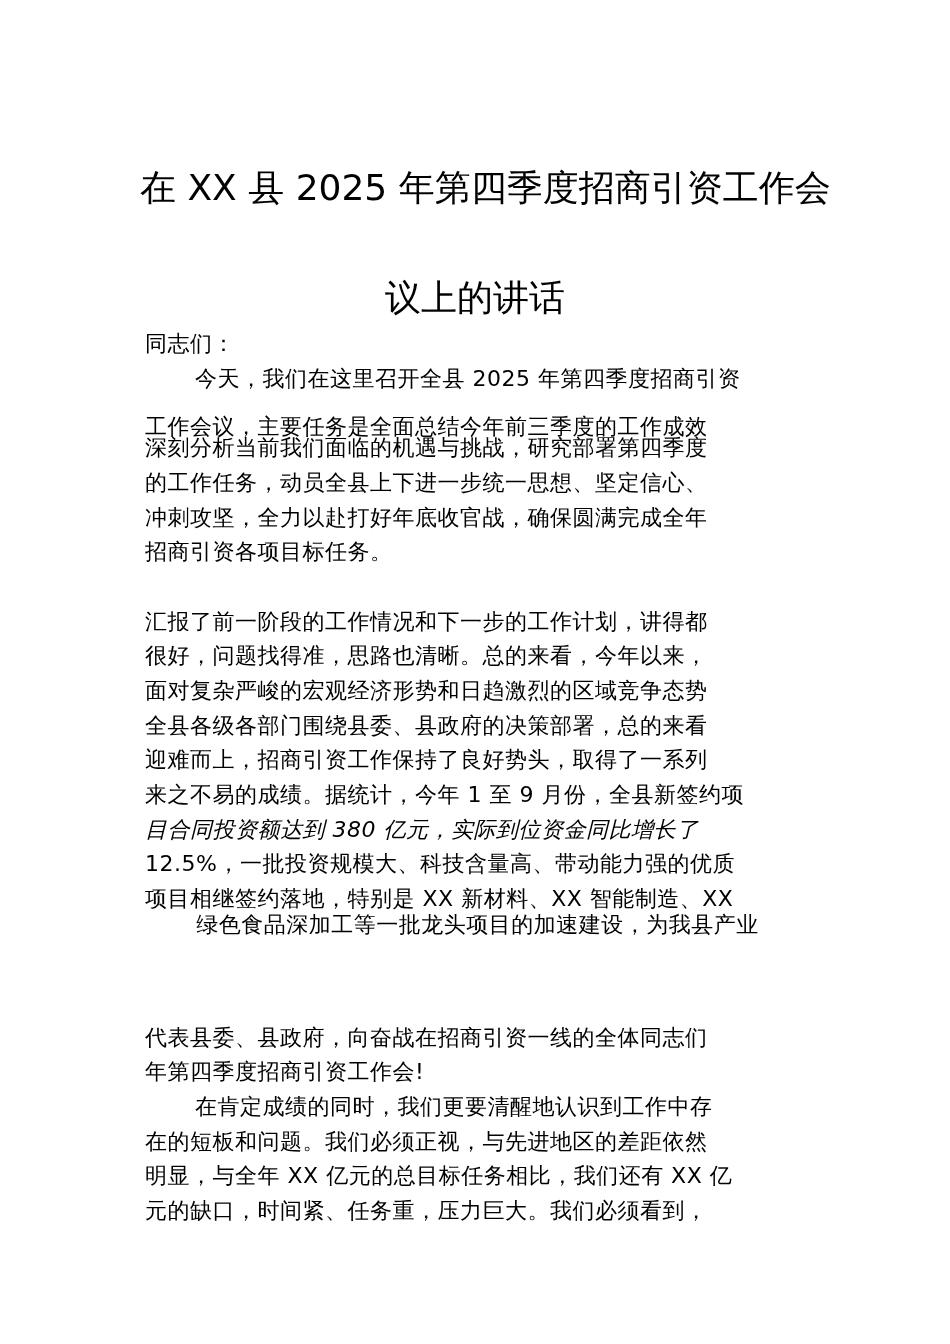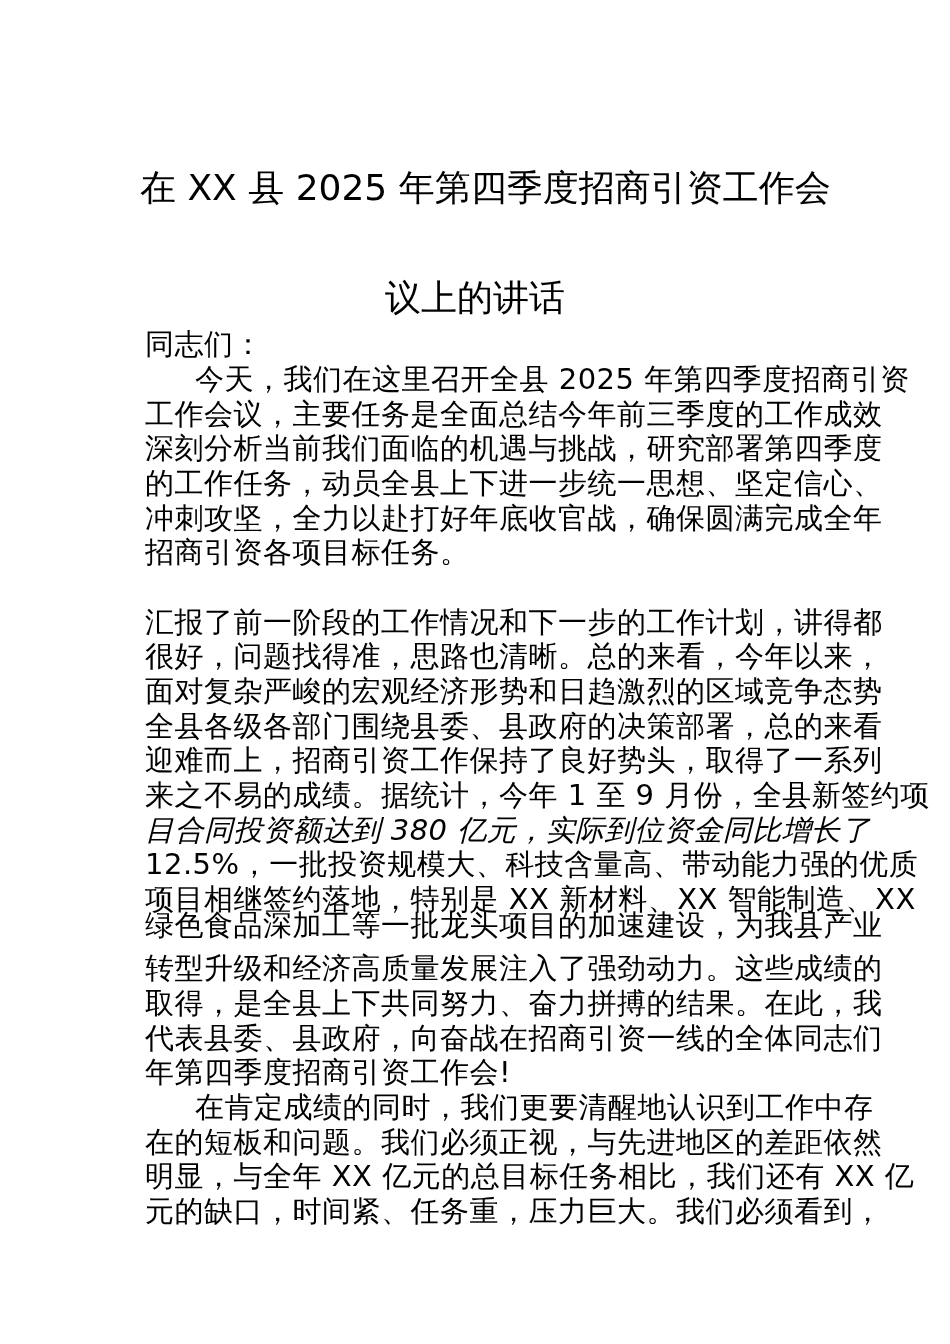--- a/index.html
+++ b/index.html
@@ -32,56 +32,54 @@
       line-height: 44px;
       white-space: nowrap;
       letter-spacing: 0px;
     }
     .title.l1 { top: 166px; }
     .title.l2 { top: 252px; margin-top: 24px; }
     .body-line {
       position: absolute;
       left: 145px;
       width: 665px;
-      font-size: 29px;
+      font-size: 22px;
       line-height: 34px;
       white-space: nowrap;
       letter-spacing: 0.5px;
     }
     .indent { padding-left: 50px; }
   </style>
 </head>
 <body>
 
 <div class="page">
 
   <div class="title l1">在 XX 县 2025 年第四季度招商引资工作会</div>
   <div class="title l2">议上的讲话</div>
 
   <div class="body-line" style="top:327px;">同志们：</div>
 
   <div class="body-line indent" style="top:362px;">今天，我们在这里召开全县 2025 年第四季度招商引资</div>
-  <div class="body-line" style="top:397px;font-family:Liberation Serif, serif;">工作会议，主要任务是全面总结今年前三季度的工作成效</div>
+  <div class="body-line" style="top:410px;font-family:Liberation Serif, serif;">工作会议，主要任务是全面总结今年前三季度的工作成效</div>
   <div class="body-line" style="top:431px;">深刻分析当前我们面临的机遇与挑战，研究部署第四季度</div>
   <div class="body-line" style="top:466px;">的工作任务，动员全县上下进一步统一思想、坚定信心、</div>
   <div class="body-line" style="top:501px;">冲刺攻坚，全力以赴打好年底收官战，确保圆满完成全年</div>
   <div class="body-line" style="top:535px;">招商引资各项目标任务。</div>
 
   <div class="body-line" style="top:605px;">汇报了前一阶段的工作情况和下一步的工作计划，讲得都</div>
   <div class="body-line" style="top:639px;">很好，问题找得准，思路也清晰。总的来看，今年以来，</div>
   <div class="body-line" style="top:674px;">面对复杂严峻的宏观经济形势和日趋激烈的区域竞争态势</div>
   <div class="body-line" style="top:709px;">全县各级各部门围绕县委、县政府的决策部署，总的来看</div>
   <div class="body-line" style="top:743px;">迎难而上，招商引资工作保持了良好势头，取得了一系列</div>
   <div class="body-line" style="top:778px;">来之不易的成绩。据统计，今年 1 至 9 月份，全县新签约项</div>
   <div class="body-line" style="top:813px;font-style:italic;">目合同投资额达到 380 亿元，实际到位资金同比增长了</div>
   <div class="body-line" style="top:847px;">12.5%，一批投资规模大、科技含量高、带动能力强的优质</div>
   <div class="body-line" style="top:882px;">项目相继签约落地，特别是 XX 新材料、XX 智能制造、XX</div>
   <div class="body-line" style="top:908px;text-align:center;">绿色食品深加工等一批龙头项目的加速建设，为我县产业</div>
-  <div class="body-line" style="top:951px;">转型升级和经济高质量发展注入了强劲动力。这些成绩的</div>
-  <div class="body-line" style="top:986px;">取得，是全县上下共同努力、奋力拼搏的结果。在此，我</div>
   <div class="body-line" style="top:1021px;">代表县委、县政府，向奋战在招商引资一线的全体同志们</div>
   <div class="body-line" style="top:1055px;">年第四季度招商引资工作会!</div>
 
   <div class="body-line" style="top:1125px;">在的短板和问题。我们必须正视，与先进地区的差距依然</div>
   <div class="body-line indent" style="top:1090px;">在肯定成绩的同时，我们更要清醒地认识到工作中存</div>
   <div class="body-line" style="top:1159px;">明显，与全年 XX 亿元的总目标任务相比，我们还有 XX 亿</div>
   <div class="body-line" style="top:1194px;">元的缺口，时间紧、任务重，压力巨大。我们必须看到，</div>
 
 </div>
 

